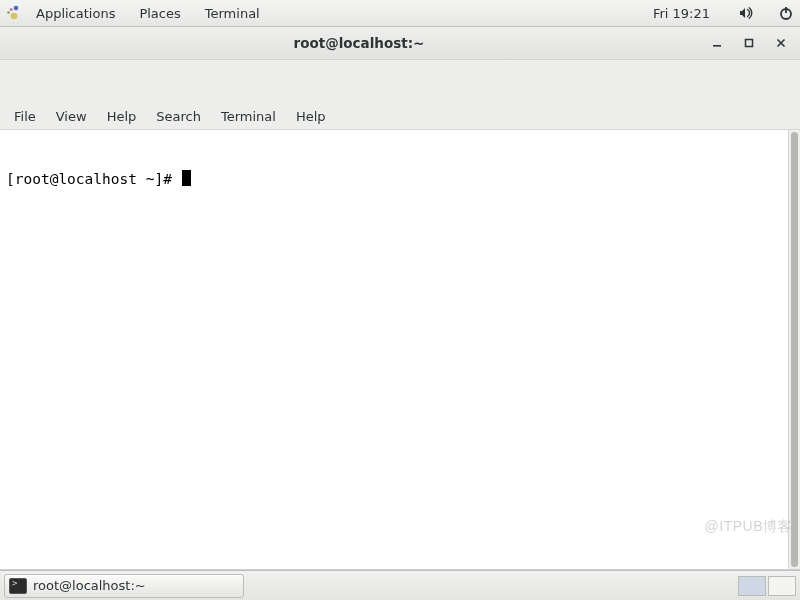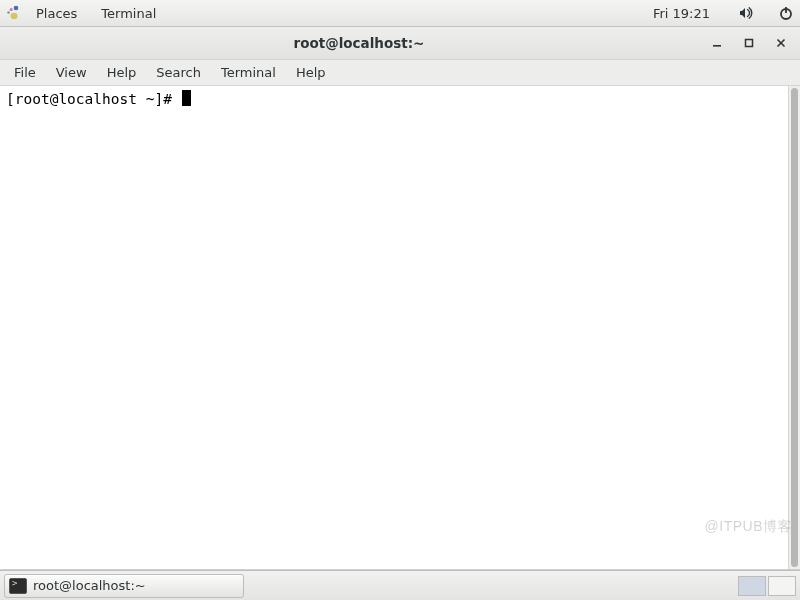--- a/index.html
+++ b/index.html
@@ -64,33 +64,35 @@
     .win-controls { display: flex; align-items: center; gap: 18px; margin-right: 4px; }
     .win-btn { width: 14px; height: 14px; display: inline-flex; align-items: center; justify-content: center; font-size: 13px; line-height: 1; color: #2e3436; }
     
     .menubar {
       height: 26px;
       display: flex;
       align-items: center;
       padding: 0 4px;
       background: #ededec;
       border-bottom: 1px solid #d6d6d4;
+      margin-top: 44px;
     }
     .menubar .menu-item { padding: 4px 10px; }
     
     .terminal-wrap { flex: 1; display: flex; background: #ffffff; }
     .terminal {
       flex: 1;
       background: #ffffff;
       color: #000000;
       font-family: "DejaVu Sans Mono", "Liberation Mono", monospace;
       font-size: 14.5px;
       padding: 4px 6px;
       line-height: 1.25;
       white-space: pre;
+      margin-top: 36px;
     }
     .cursor-block {
       display: inline-block;
       width: 9px;
       height: 16px;
       background: #000;
       vertical-align: -2px;
       margin-left: 1px;
     }
     .scrollbar {
@@ -171,20 +173,21 @@
 <div class="top-panel">
   <div class="panel-left">
     <span class="gnome-foot">
       <svg width="16" height="16" viewBox="0 0 16 16">
         <circle cx="11" cy="3" r="2.3" fill="#4a6fb0"></circle>
         <circle cx="6.2" cy="4.5" r="1.5" fill="#c07ab8"></circle>
         <circle cx="3.5" cy="7.5" r="1.2" fill="#7a9f4a"></circle>
         <ellipse cx="9" cy="11" rx="3.5" ry="3.2" fill="#d6c36a"></ellipse>
       </svg>
     </span>
+    <div class="menu-item">Applications</div>
     <div class="menu-item">Places</div>
     <div class="menu-item">Terminal</div>
   </div>
   <div class="panel-right">
     <div class="clock">Fri 19:21</div>
     <span class="icon-btn">
       <svg width="16" height="16" viewBox="0 0 16 16" fill="#2e3436">
         <path d="M2 6h2l3-3v10l-3-3H2z"></path>
         <path d="M9.5 4.5a4 4 0 0 1 0 7" stroke="#2e3436" stroke-width="1.4" fill="none" stroke-linecap="round"></path>
         <path d="M11.2 2.8a6.5 6.5 0 0 1 0 10.4" stroke="#2e3436" stroke-width="1.4" fill="none" stroke-linecap="round"></path>

